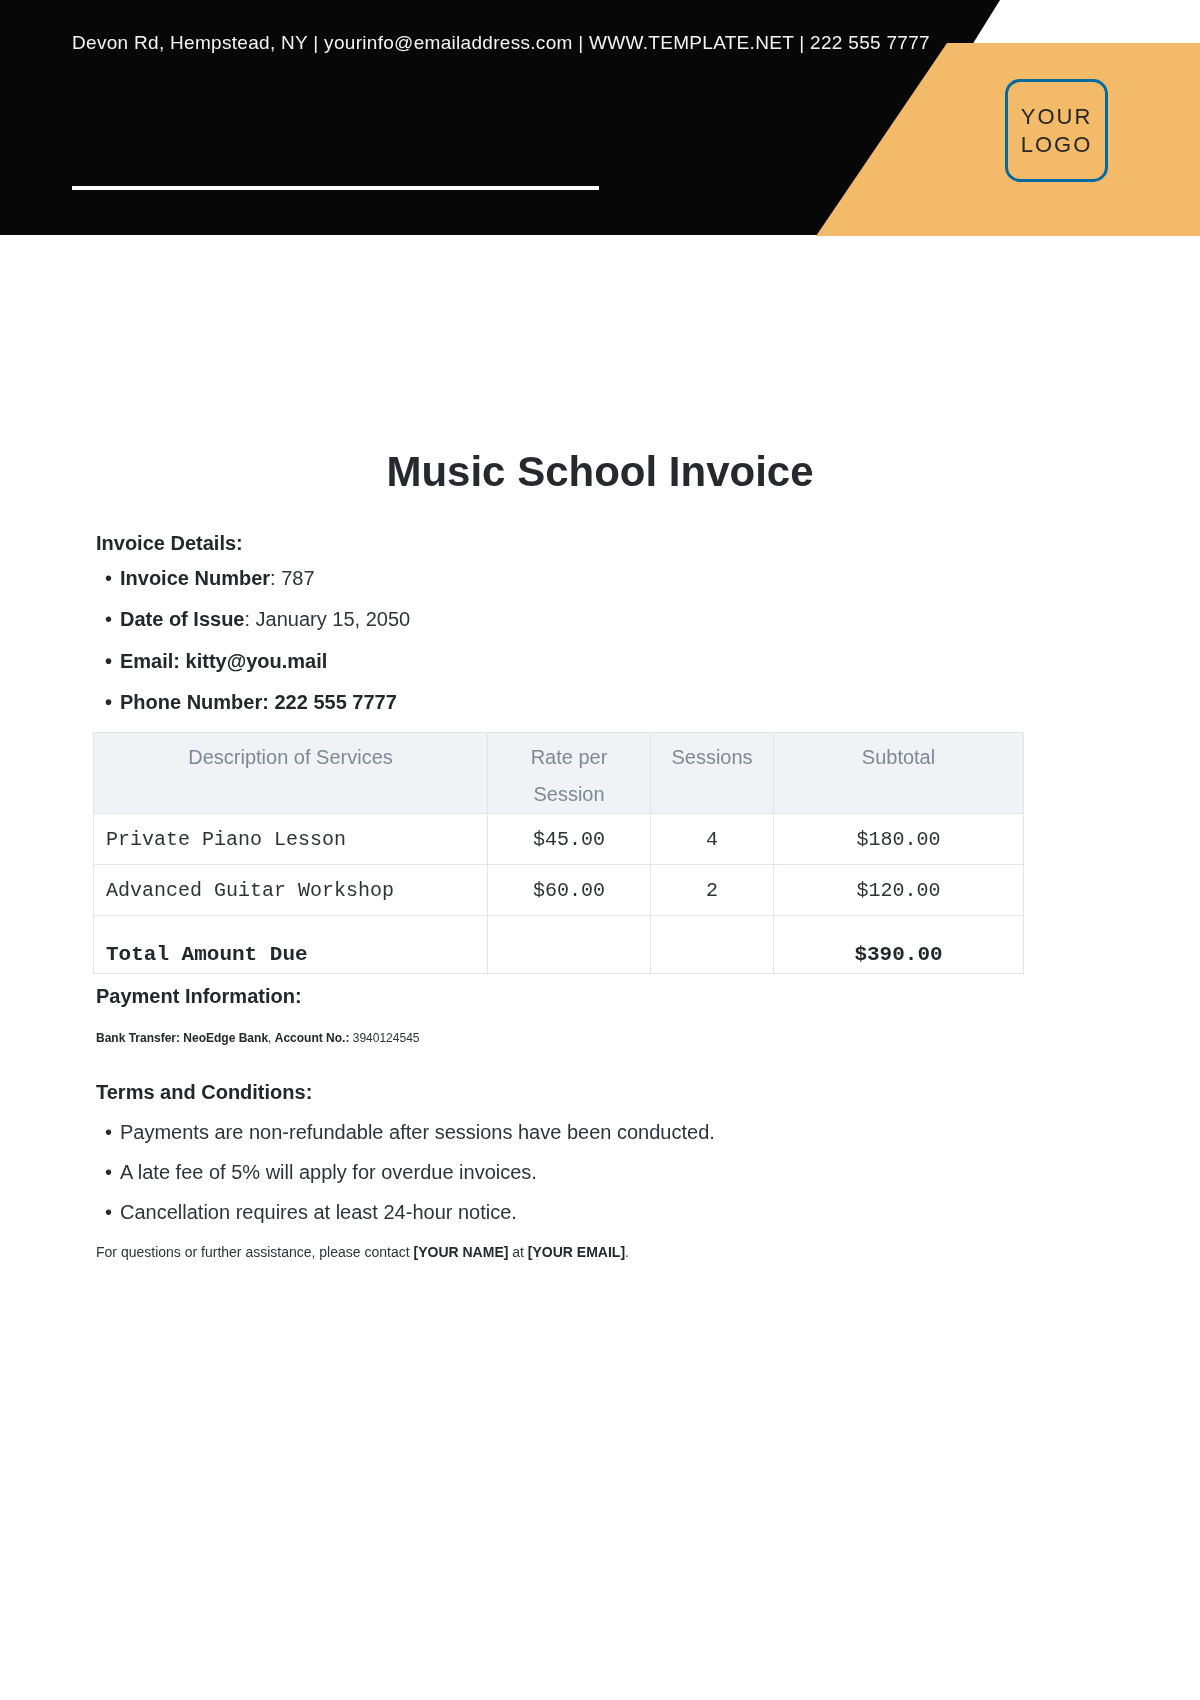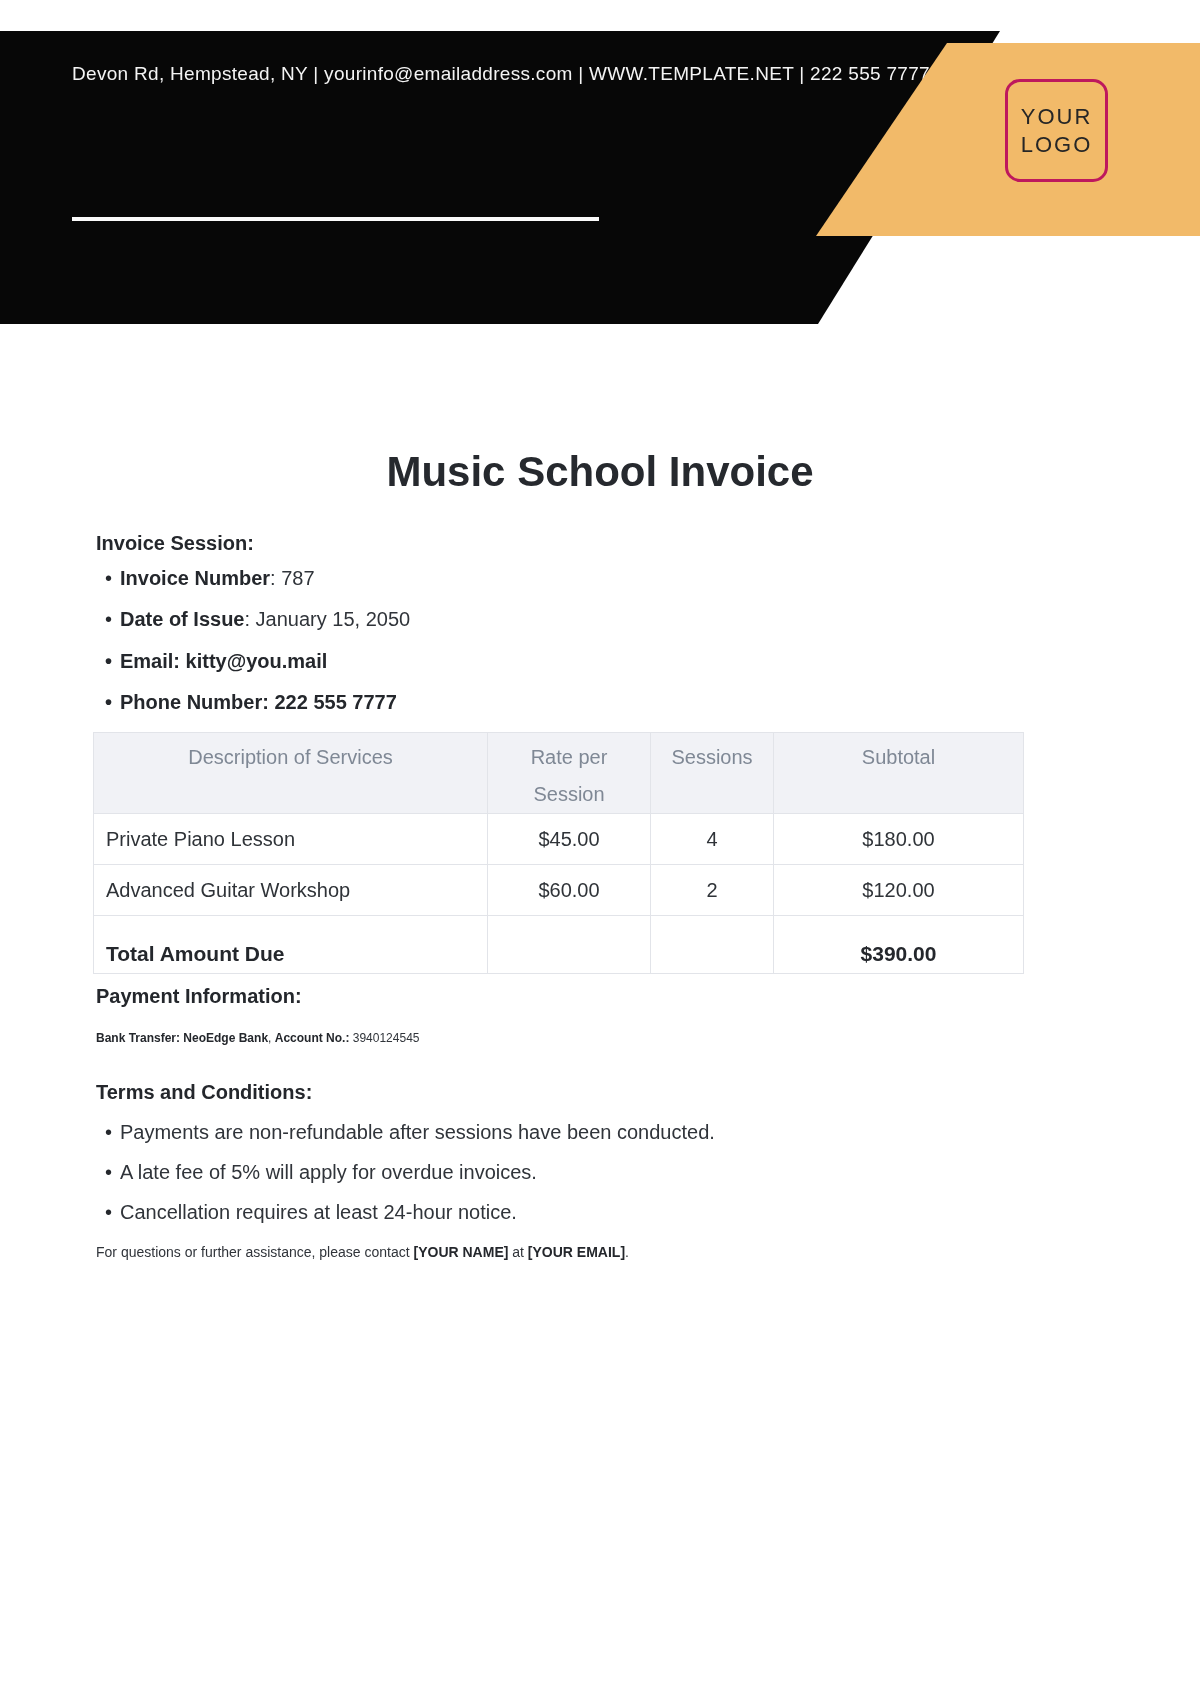--- a/index.html
+++ b/index.html
@@ -21,44 +21,43 @@
     height:1700px;
     background:#ffffff;
     overflow:hidden;
     font-family:"Liberation Sans","DejaVu Sans",sans-serif;
     color:var(--text);
   }
 
   
   .banner{position:relative;width:1200px;height:293px;}
   .banner-black{
-    position:absolute;left:0;top:0;width:1200px;height:293px;
+    position:absolute;left:0;top:0;width:1200px;height:235px;
     background:var(--banner-black);
     clip-path:polygon(0 0,1000px 0,818px 293px,0 293px);
     z-index:1;
-    margin-top:31px;
   }
   .contact-line{
     position:absolute;left:72px;top:31px;
     font-size:19px;line-height:24px;letter-spacing:0.3px;
     color:#f4f4f4;white-space:nowrap;
   }
   .white-rule{
     position:absolute;left:72px;top:186px;width:527px;height:4px;
     background:var(--rule-white);
   }
   .banner-orange{
     position:absolute;left:0;top:43px;width:1200px;height:193px;
     background:var(--accent-orange);
     clip-path:polygon(947px 0,1200px 0,1200px 193px,816px 193px);
     z-index:2;
   }
   .logo-box{
     position:absolute;left:1005px;top:79px;width:103px;height:103px;
-    border:3px solid #be185d;border-radius:15px;
+    border:3px solid #0369a1;border-radius:15px;
     display:flex;flex-direction:column;align-items:center;justify-content:center;
     z-index:3;
   }
   .logo-box span{
     display:block;font-size:22px;line-height:28px;letter-spacing:2px;
     color:#262626;
   }
 
   
   main{position:relative;width:1200px;}
@@ -103,21 +102,21 @@
     font-size:20px;color:#2f3338;
   }
   table.services th,table.services td{border:1px solid var(--table-border);}
   table.services th{
     height:61px;vertical-align:top;padding:6px 18px 0 18px;
     font-weight:400;font-size:20px;line-height:37px;
     color:var(--table-header-text);
     background:var(--table-header-bg);
     text-align:center;
   }
-  table.services td{height:51px;vertical-align:middle;text-align:center;padding:0;}
+  table.services td{height:51px;vertical-align:middle;text-align:center;padding:0;font-family:Liberation Mono, monospace;}
   table.services td.desc{text-align:left;padding-left:12px;}
   tr.total-row td{
     height:58px;vertical-align:bottom;padding-bottom:7px;
     font-weight:700;font-size:21px;color:var(--text-strong);
   }
   tr.total-row td.desc{padding-left:12px;}
 
   
   .pay-line{
     margin:16px 0 0 96px;
@@ -144,21 +143,21 @@
     <div class="logo-box">
       <span>YOUR</span>
       <span>LOGO</span>
     </div>
   </header>
 
   <main>
 
     <h1 class="title">Music School Invoice</h1>
 
-    <h2 class="sec">Invoice Session:</h2>
+    <h2 class="sec">Invoice Details:</h2>
     <ul class="plain-list detail-list">
       <li><strong>Invoice Number</strong><span>: 787</span></li>
       <li><strong>Date of Issue</strong><span>: January 15, 2050</span></li>
     </ul>
 
     <ul class="plain-list billed-list bold-list">
       <li><strong>Email</strong><span>: kitty@you.mail</span></li>
       <li><strong>Phone Number</strong><span>: 222 555 7777</span></li>
     </ul>
 

